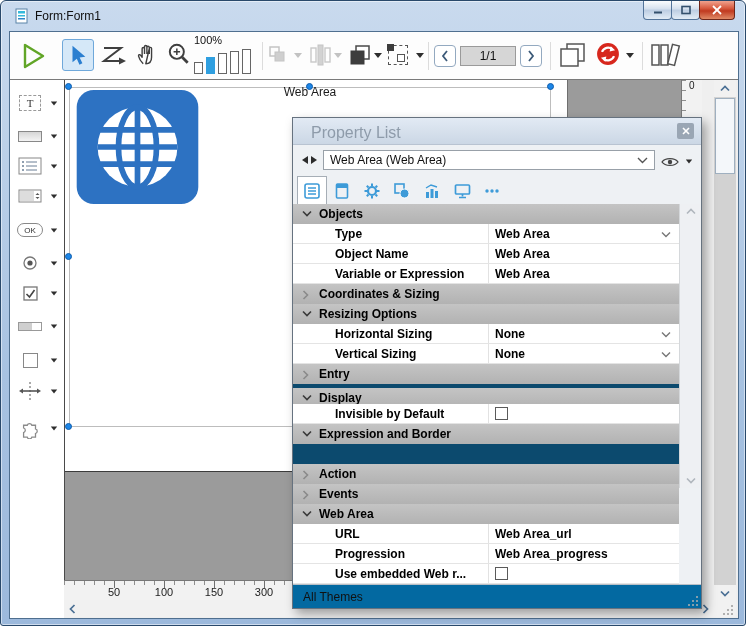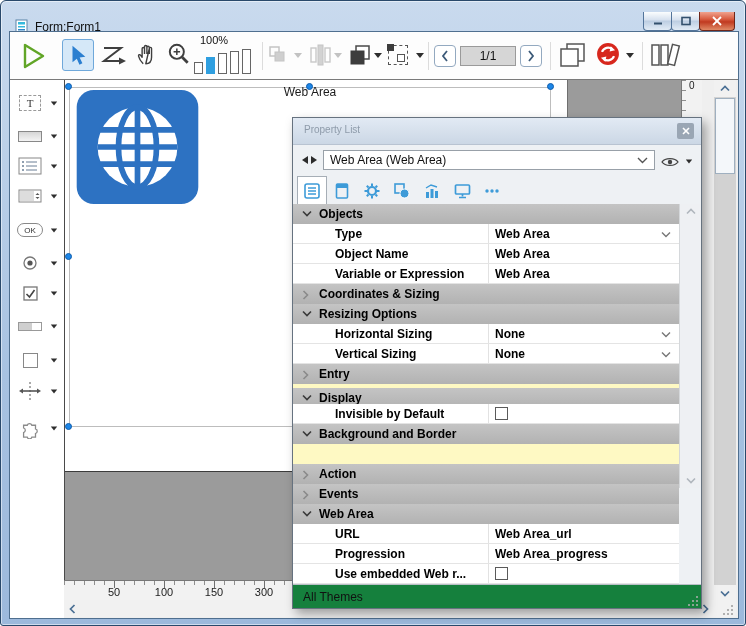--- a/index.html
+++ b/index.html
@@ -3,21 +3,21 @@
 <meta charset="utf-8">
 <style>
   * { box-sizing: border-box; margin: 0; padding: 0; }
   html,body { width:746px; height:626px; font-family:"Liberation Sans", sans-serif; }
   .window { position:relative; width:746px; height:626px;
     background:linear-gradient(#c9daee,#a7c2e1 60%,#9cb9dc);
     border:1px solid #29496b; border-radius:6px 6px 3px 3px;
     box-shadow:inset 0 0 0 1px rgba(255,255,255,.5); overflow:hidden; }
 
   
-  .titlebar { position:absolute; left:0; top:0; right:0; height:30px;margin-top:11px; }
+  .titlebar { position:absolute; left:0; top:0; right:0; height:30px; }
   .title-icon { position:absolute; left:14px; top:7px; }
   .title-text { position:absolute; left:34px; top:8px; font-size:12px; color:#101010; }
   .winbtns { position:absolute; top:0; right:10px; display:flex; }
   .wbtn { height:19px; border:1px solid #53749a; border-top:none; border-radius:0 0 4px 4px;
     margin-left:-1px; display:flex; align-items:center; justify-content:center;
     background:linear-gradient(#fbfdfe,#d5e0ee 45%,#bccde2 50%,#e2ecf6); }
   .wbtn.min,.wbtn.max { width:29px; }
   .wbtn.close { width:36px; border-color:#6e2619;
     background:linear-gradient(#f0a28e,#d85b40 40%,#c03a20 55%,#e08a66); }
 
@@ -28,21 +28,21 @@
   
   .toolbar { position:absolute; left:0; top:0; width:100%; height:48px; background:#fdfdfd;
     border-bottom:1px solid #7a7a7a; }
   .tb { position:absolute; display:flex; align-items:center; justify-content:center; }
   .tb-sep { position:absolute; top:10px; width:1px; height:28px; background:#dcdcdc; }
   .tool-selected { background:#d5e8f8; border:1px solid #6fa8da; border-radius:3px; }
   .caret { width:0; height:0; border-left:4px solid transparent; border-right:4px solid transparent;
     border-top:5px solid #2e2e2e; }
   .caret.dis { border-top-color:#c2c2c2; }
   .zoomwrap { position:absolute; left:182px; top:2px; width:66px; height:44px; }
-  .zoomlabel { position:absolute; left:2px; top:0; width:40px; text-align:center; font-size:11px; color:#111; }
+  .zoomlabel { position:absolute; left:2px; top:0; width:40px; font-size:11px; color:#111; }
   .zbars { position:absolute; left:2px; bottom:4px; display:flex; align-items:flex-end; gap:3px; }
   .zbar { width:9px; border:1px solid #666; background:#fff; }
   .zbar.fill { background:#2f9fe0; border-color:#2f9fe0; }
   .navbtn { width:22px; height:22px; border:1px solid #93a9c0; border-radius:4px; background:#fff;
     display:flex; align-items:center; justify-content:center; }
   .pagebox { width:56px; height:20px; background:#d6d6d6; border:1px solid #9a9a9a;
     font-size:12px; color:#111; display:flex; align-items:center; justify-content:center; }
 
   
   .palette { position:absolute; left:0; top:48px; width:54px; bottom:0; background:#fff; }
@@ -89,50 +89,50 @@
     border:1px solid #9fb0c0; }
   .corner { position:absolute; left:704px; top:570px; width:22px; height:15px; background:#f1f1f1; }
   .gap-strip { position:absolute; left:692px; top:48px; width:12px; height:537px; background:#efefef; }
   .grip { position:absolute; right:2px; bottom:2px; }
 
   
   .panel { position:absolute; left:282px; top:85px; width:410px; height:492px; background:#eef1f4;
     border:1px solid #66727f; box-shadow:4px 5px 10px rgba(0,0,0,.35); z-index:10; }
   .p-title { position:absolute; left:0; top:0; right:0; height:27px;
     background:linear-gradient(#e2eaf4,#cbd7e5); border-bottom:1px solid #b8c3d1; }
-  .p-title-text { position:absolute; left:11px; top:6px; font-size:10px; color:#8e9baa; }
+  .p-title-text { position:absolute; left:18px; top:6px; font-size:16px; color:#8e9baa; }
   .p-close { position:absolute; right:7px; top:5px; width:17px; height:16px; background:#9aa6b4;
     border-radius:2px; display:flex; align-items:center; justify-content:center; }
   .p-selector { position:absolute; left:0; top:27px; right:0; height:30px; }
   .tri { width:0; height:0; border-top:4px solid transparent; border-bottom:4px solid transparent; }
   .tri.l { border-right:6px solid #2b2b2b; margin-right:3px; }
   .tri.r { border-left:6px solid #2b2b2b; }
   .p-combo { position:absolute; left:30px; right:46px; top:5px; height:20px; background:#fff;
     border:1px solid #98a0a8; font-size:12px; color:#111; line-height:18px; padding-left:6px; }
   .p-combo svg { position:absolute; right:6px; top:6px; }
   .p-eye { position:absolute; right:22px; top:9px; }
   .p-eye-caret { position:absolute; right:8px; top:14px; }
   .p-tabs { position:absolute; left:0; top:57px; right:0; height:29px; }
   .ptab { position:absolute; bottom:0; width:30px; height:26px; display:flex; align-items:center;
     justify-content:center; }
   .ptab.sel { background:#fff; border:1px solid #a6aeb6; border-bottom:none; height:28px; }
-  .p-grid { position:absolute; left:0; top:86px; right:0; height:284px; background:#fef9c3; }
+  .p-grid { position:absolute; left:0; top:86px; right:0; height:284px; background:#0c4a6e; }
   .row { position:absolute; left:0; right:22px; height:20px; font-size:12px;font-weight:bold; }
   .row.sec { background:linear-gradient(#c4c4c4,#b2b2b2); font-weight:bold; color:#000; }
   .row.sec .chev { position:absolute; left:9px; top:6px; }
   .row.sec .slab { position:absolute; left:26px; top:3px; }
   .row.prop { background:#fff; border-bottom:1px solid #e4e4e4; }
   .row.prop::before { content:""; position:absolute; left:195px; top:0; bottom:0; width:1px; background:#e2e2e2; }
   .plab { position:absolute; left:42px; top:3px; color:#000; }
   .pval { position:absolute; left:202px; top:3px; color:#000; }
   .ddchev { position:absolute; right:8px; top:7px; }
   .cb { position:absolute; left:202px; top:3px; width:13px; height:13px; border:1px solid #5a5a5a; background:#fff; }
   .p-vstrip { position:absolute; right:0; top:0; bottom:0; width:22px; background:#eef0f3;
     border-left:1px solid #d5d8db; }
-  .p-footer { position:absolute; left:0; bottom:0; right:0; height:24px; background:#15803d;
+  .p-footer { position:absolute; left:0; bottom:0; right:0; height:24px; background:#0369a1;
     border-top:1px solid #b9bfc6; }
   .p-footer-text { position:absolute; left:10px; top:5px; font-size:12px; color:#111; }
 </style>
 </head>
 <body>
 
 <div class="window">
 
   <div class="titlebar">
     <span class="title-icon">
@@ -613,21 +613,21 @@
           <span class="slab">Display</span>
         </div>
         <div class="row prop" style="top:200px">
           <span class="plab">Invisible by Default</span>
           <div class="cb"></div>
         </div>
         <div class="row sec" style="top:220px">
           <svg class="chev" width="10" height="7" viewBox="0 0 10 7">
               <polyline points="1,1.5 5,5.5 9,1.5" fill="none" stroke="#3a3a3a" stroke-width="1.6"></polyline>
             </svg>
-          <span class="slab">Background and Border</span>
+          <span class="slab">Expression and Border</span>
         </div>
         <div class="row sec" style="top:260px">
           <svg class="chev" width="7" height="10" viewBox="0 0 7 10">
               <polyline points="1.5,1 5.5,5 1.5,9" fill="none" stroke="#8a8a8a" stroke-width="1.6"></polyline>
             </svg>
           <span class="slab">Action</span>
         </div>
         <div class="row sec" style="top:280px">
           <svg class="chev" width="7" height="10" viewBox="0 0 7 10">
               <polyline points="1.5,1 5.5,5 1.5,9" fill="none" stroke="#8a8a8a" stroke-width="1.6"></polyline>

